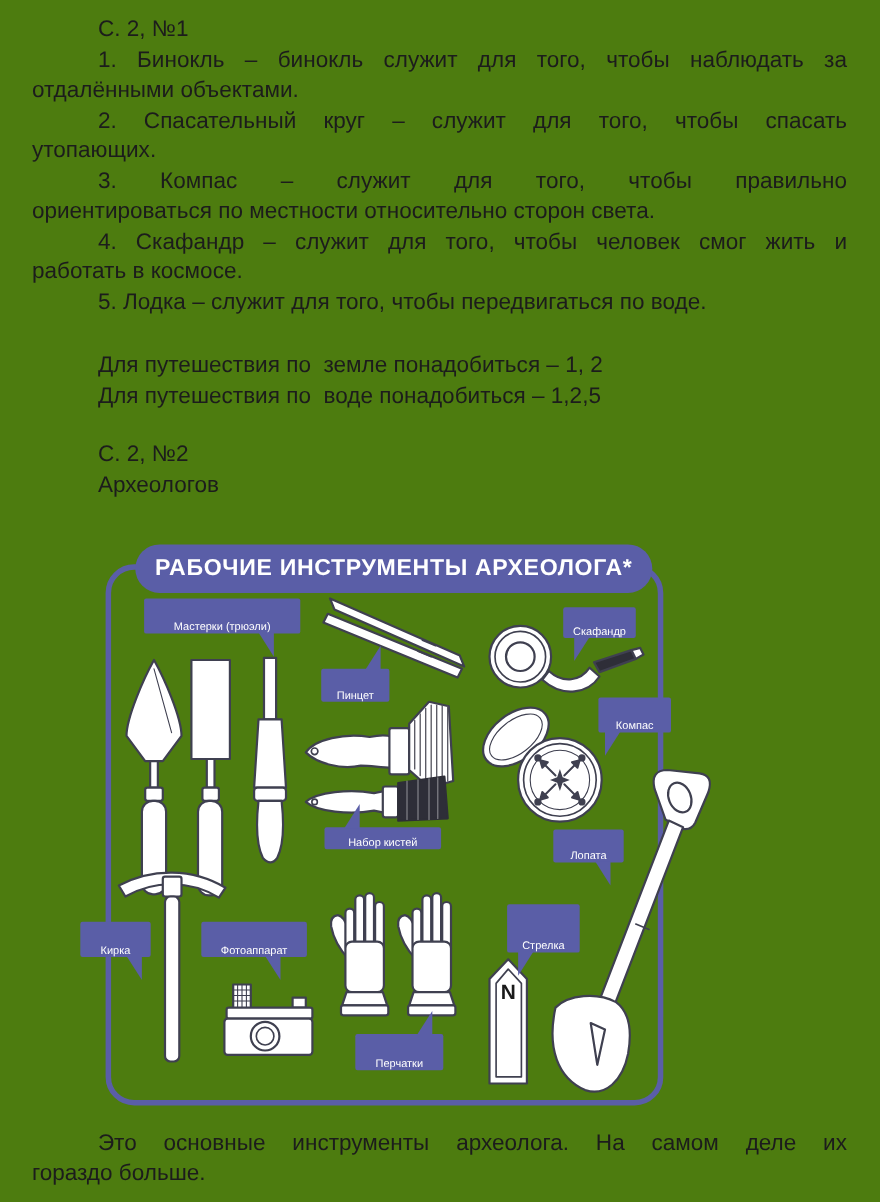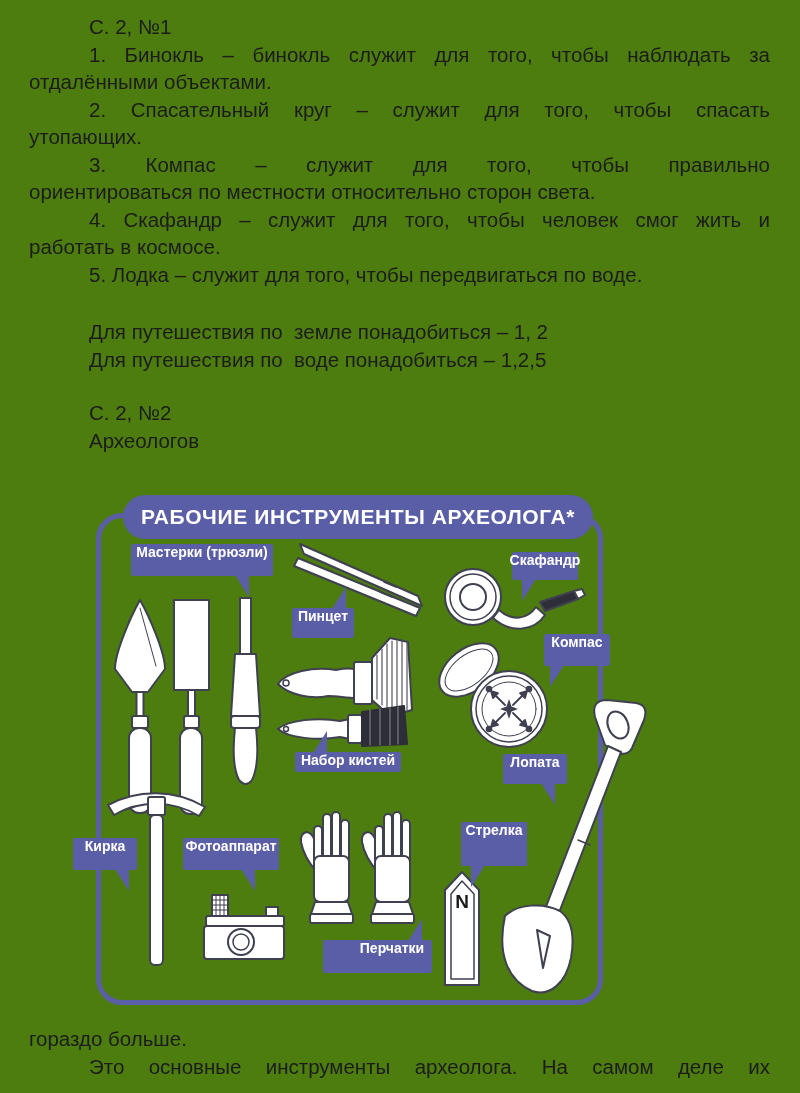--- a/index.html
+++ b/index.html
@@ -15,22 +15,22 @@
   .after-gap{margin-top:26px;}
   .closing{position:absolute;left:29px;top:1025px;width:741px;font-size:20.5px;line-height:27.5px;}
   
   .info{position:absolute;left:88px;top:488px;width:565px;height:535px;}
   .info-box{position:absolute;left:8px;top:25px;width:507px;height:492px;box-sizing:border-box;
             border:5px solid var(--p);border-radius:26px;z-index:0;background:transparent;}
   .info-title{position:absolute;left:35px;top:7px;width:470px;height:44px;background:var(--p);
             border-radius:22px;color:#fff;font-weight:bold;font-size:21px;letter-spacing:.6px;
             display:flex;align-items:center;justify-content:center;z-index:2;}
   .tools-svg{position:absolute;left:0;top:0;z-index:1;}
-  .tag{position:absolute;background:var(--p);color:#fff;font-weight:bold;font-size:14px;
-       display:flex;align-items:flex-start;justify-content:center;white-space:nowrap;
+  .tag{position:absolute;background:var(--p);color:#fff;font-weight:normal;font-size:10px;
+       display:flex;align-items:flex-end;justify-content:center;white-space:nowrap;
        border-radius:2px;z-index:3;}
   .tail{position:absolute;width:0;height:0;}
   .tail-dr{border-top:22px solid var(--p);border-left:14px solid transparent;bottom:-21px;}
   .tail-dl{border-top:22px solid var(--p);border-right:14px solid transparent;bottom:-21px;}
   .tail-ur{border-bottom:22px solid var(--p);border-left:14px solid transparent;top:-21px;}
 </style>
 </head>
 <body>
 
 <div class="page">
@@ -215,24 +215,24 @@
       <span class="tail tail-dr" style="right:8px;"></span>
     </div>
     <div class="tag" style="left:95px;top:350px;width:96px;height:32px;">
       <span>Фотоаппарат</span>
       <span class="tail tail-dr" style="right:24px;"></span>
     </div>
     <div class="tag" style="left:373px;top:334px;width:66px;height:44px;">
       <span>Стрелка</span>
       <span class="tail tail-dl" style="left:10px;"></span>
     </div>
-    <div class="tag" style="left:235px;top:452px;width:80px;height:33px;padding-left:29px;">
+    <div class="tag" style="left:235px;top:452px;width:80px;height:33px;">
       <span>Перчатки</span>
       <span class="tail tail-ur" style="right:10px;"></span>
     </div>
   </div>
 
   <div class="closing">
+    <div class="line just indent">Это основные инструменты археолога. На самом деле их</div>
     <div class="line">гораздо больше.</div>
-    <div class="line just indent">Это основные инструменты археолога. На самом деле их</div>
   </div>
 
 </div>
 
 </body></html>

